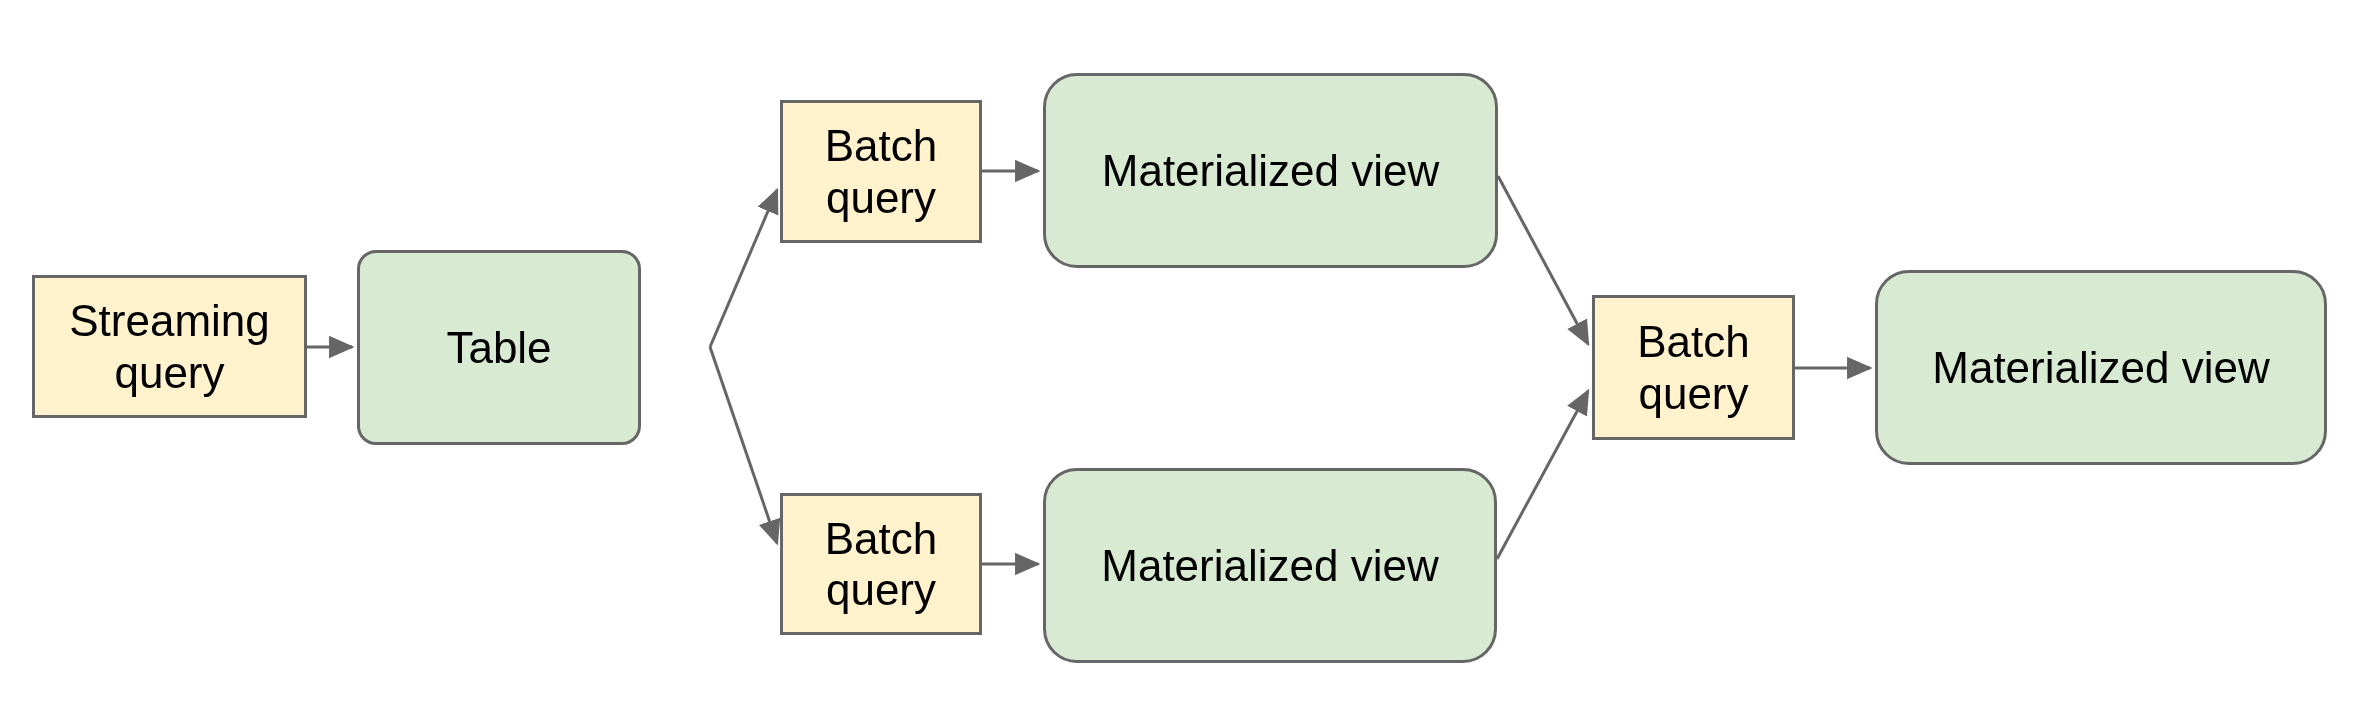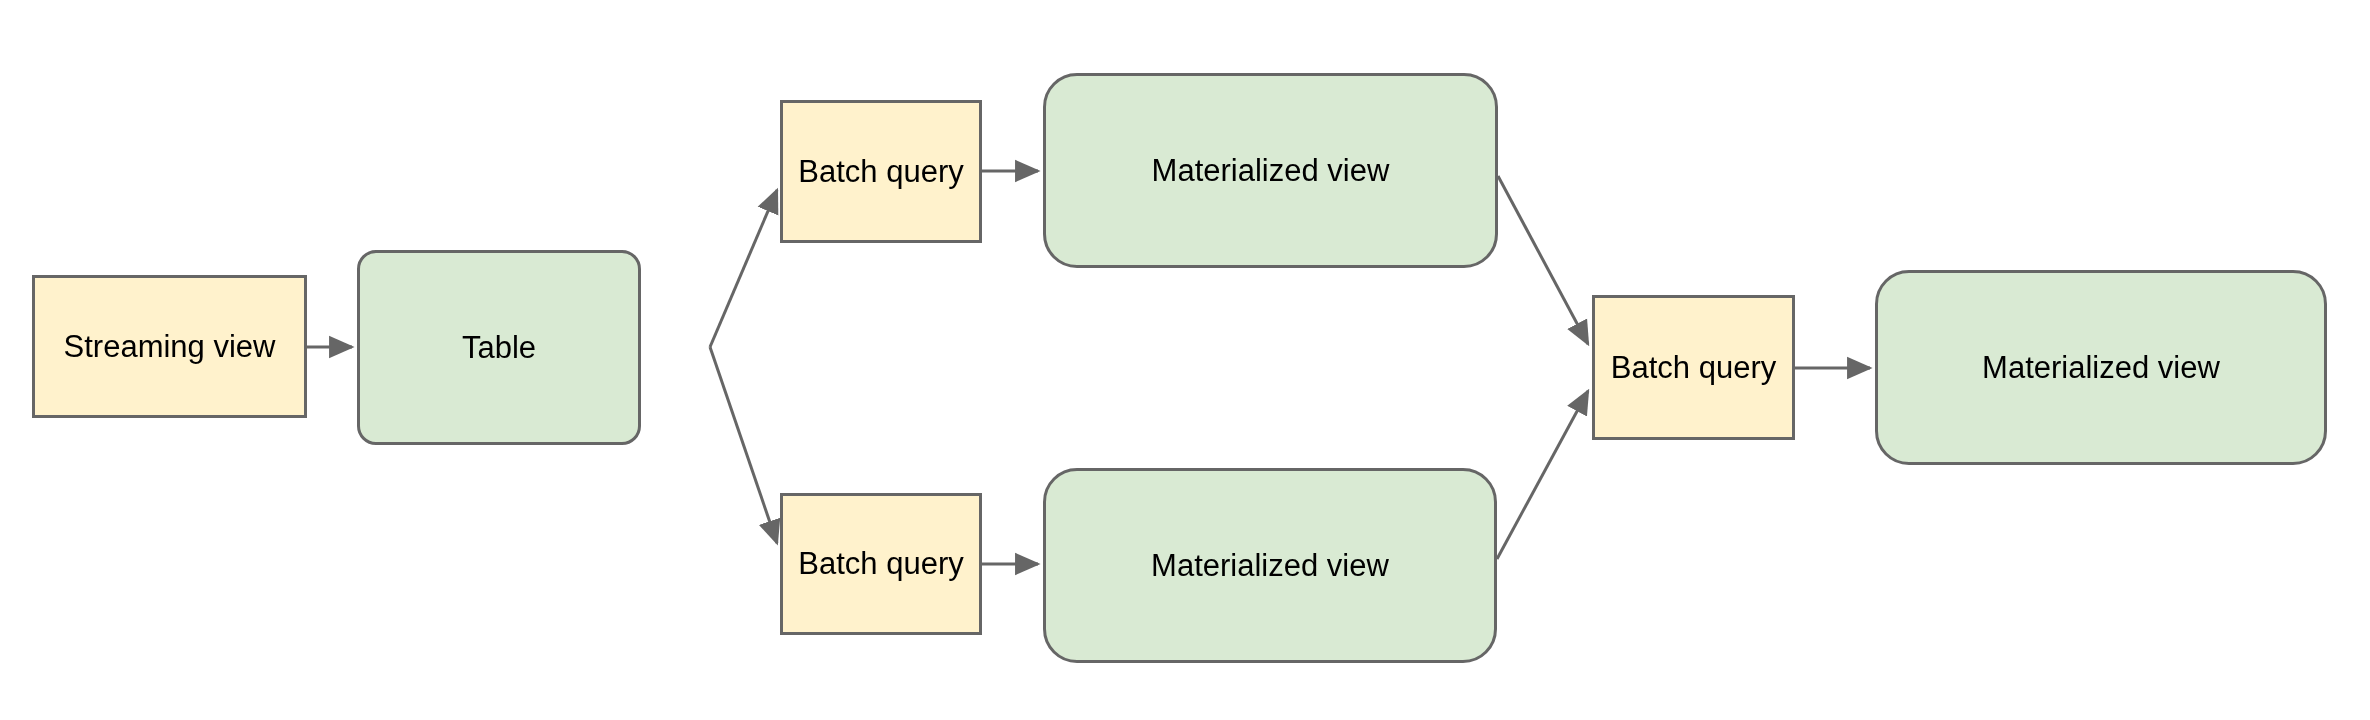--- a/index.html
+++ b/index.html
@@ -30,21 +30,21 @@
   .arrowhead-fill {
     fill: var(--arrow, #666666);
   }
   .node {
     position: absolute;
     box-sizing: border-box;
     display: flex;
     align-items: center;
     justify-content: center;
     text-align: center;
-    font-size: 31px;
+    font-size: 44px;
     line-height: 1.16;
     color: var(--text, #000000);
     padding: 10px 14px;
   }
   .node.query {
     background: var(--query-fill, #FFF2CC);
     border: 3px solid var(--border, #666666);
     border-radius: 0;
   }
   .node.store {
@@ -69,21 +69,21 @@
     <line class="edge" x1="710" y1="347" x2="777" y2="190" marker-end="url(#arrowhead)"></line>
     <line class="edge" x1="710" y1="347" x2="777" y2="543" marker-end="url(#arrowhead)"></line>
     <line class="edge" x1="982" y1="171" x2="1038" y2="171" marker-end="url(#arrowhead)"></line>
     <line class="edge" x1="982" y1="564" x2="1038" y2="564" marker-end="url(#arrowhead)"></line>
     <line class="edge" x1="1498" y1="176" x2="1588" y2="344" marker-end="url(#arrowhead)"></line>
     <line class="edge" x1="1497" y1="559" x2="1588" y2="391" marker-end="url(#arrowhead)"></line>
     <line class="edge" x1="1795" y1="368" x2="1870" y2="368" marker-end="url(#arrowhead)"></line>
   </svg>
 
   <div class="node query" style="left:32px;  top:275px; width:275px; height:143px;">
-    <span>Streaming view</span>
+    <span>Streaming query</span>
   </div>
 
   <div class="node store" style="left:357px; top:250px; width:284px; height:195px;border-radius:19px;">
     <span>Table</span>
   </div>
 
   <div class="node query" style="left:780px; top:100px; width:202px; height:143px;">
     <span>Batch query</span>
   </div>
 

